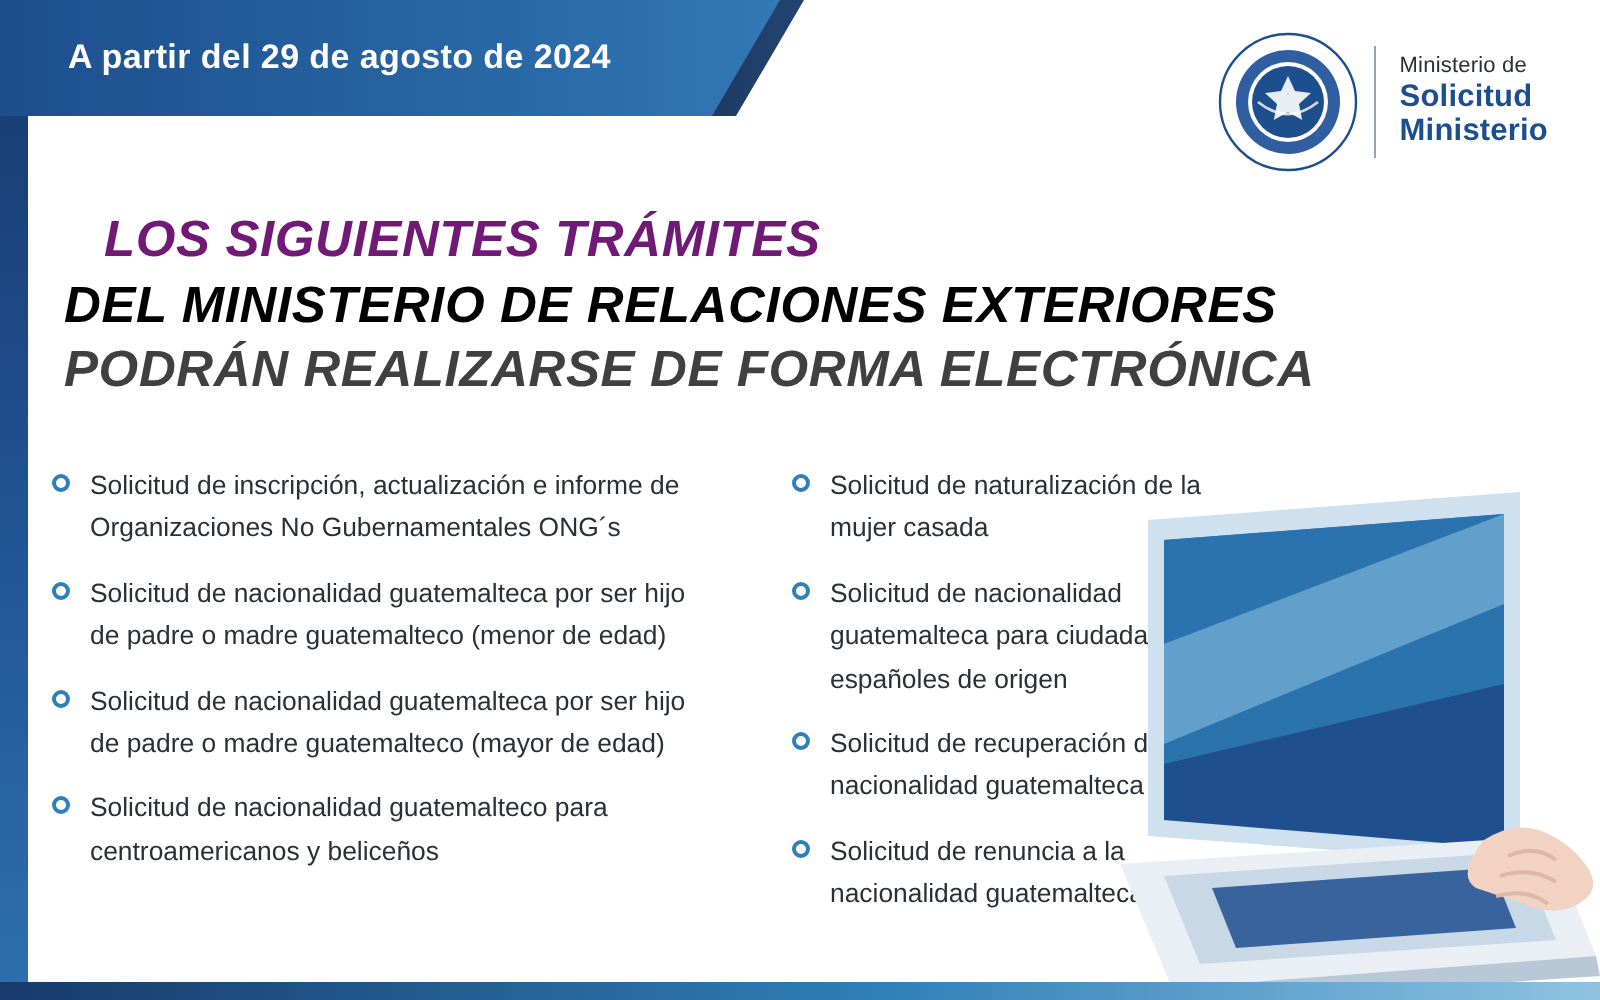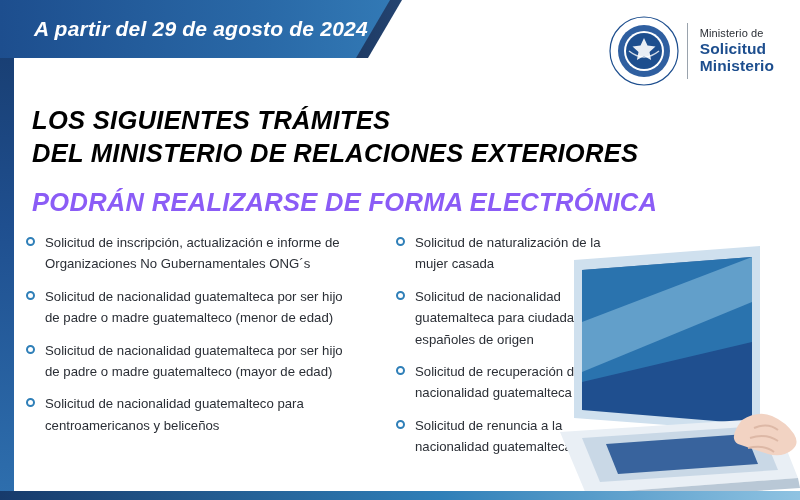--- a/index.html
+++ b/index.html
@@ -40,23 +40,22 @@
     width: 390px;
     background: linear-gradient(90deg, #1d4e8e 0%, #2a6aa8 70%, #3279b5 100%);
     display: flex;
     align-items: center;
     padding-left: 34px;
     box-sizing: border-box;
     clip-path: polygon(0 0, 100% 0, calc(100% - 34px) 100%, 0 100%);
   }
   .date-banner span {
     color: #ffffff;
-    font-size: 21px;
+    font-size: 17px;
     font-weight: bold;
-    font-style: italic;
     letter-spacing: 0.2px;
     white-space: nowrap;
   }
   .banner-tail {
     position: absolute;
     left: 356px;
     top: 0;
     width: 70px;
     height: 58px;
     background: linear-gradient(90deg, #12305c 0%, #1b3f70 100%);
@@ -108,23 +107,23 @@
     top: 104px;
     width: 700px;
   }
   .headline div {
     font-size: 25.5px;
     font-weight: bold;
     font-style: italic;
     letter-spacing: 0.3px;
     line-height: 1.28;
   }
-  .hl-1 { color: #000000; }
+  .hl-1 { color: #701a75; margin-left: 20px; }
   .hl-2 { color: #000000; }
-  .hl-3 { color: #8b5cf6; margin-top: 17px; }
+  .hl-3 { color: #404040; }
 
   
   .columns {
     position: absolute;
     left: 26px;
     top: 232px;
     width: 620px;
     display: flex;
     gap: 40px;
   }

